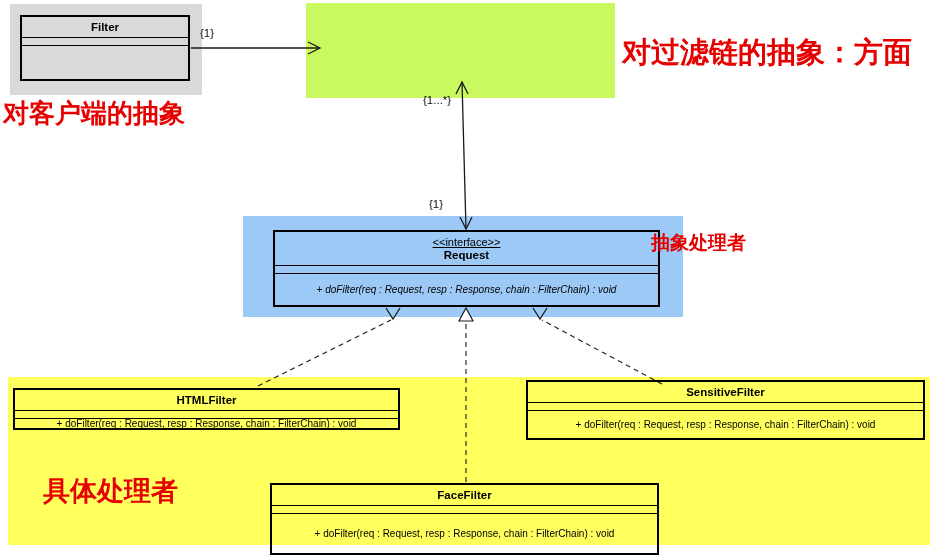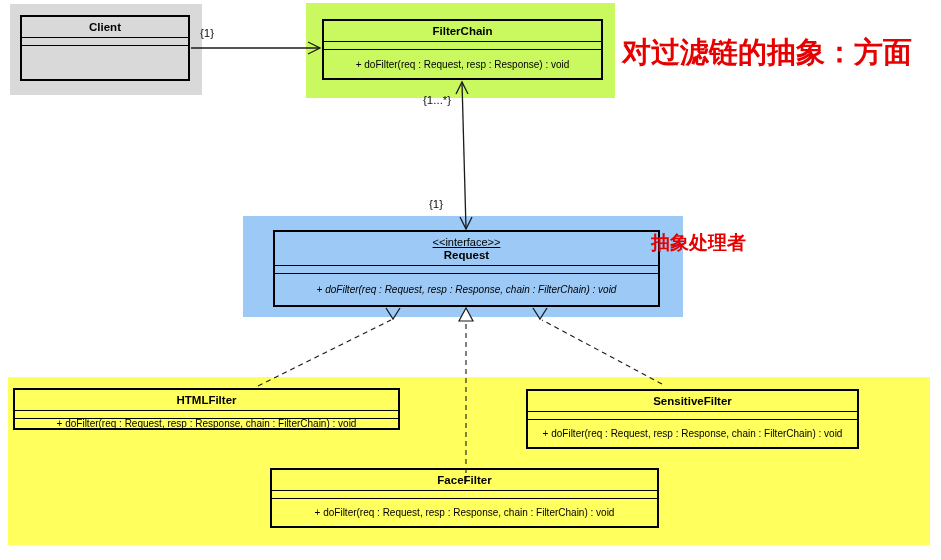--- a/index.html
+++ b/index.html
@@ -74,68 +74,63 @@
       <line class="connector dashed" x1="466" y1="482" x2="466" y2="322"></line>
       <polygon class="tri-head" points="466,308 459,321 473,321"></polygon>
     </g>
     <g>
       <line class="connector dashed" x1="662" y1="384" x2="542" y2="320"></line>
       <polyline class="arrowhead" points="533,308 540,319 547,308"></polyline>
     </g>
   </svg>
 
   <div class="uml-class" style="left:20px;top:15px;width:170px;height:66px">
-    <div class="uml-title">Client</div>
+    <div class="uml-title">Filter</div>
     <div class="uml-attrs"></div>
     <div class="uml-ops"></div>
   </div>
 
-  <div class="uml-class" style="left:322px;top:19px;width:281px;height:61px">
-    <div class="uml-title">FilterChain</div>
-    <div class="uml-attrs"></div>
-    <div class="uml-ops">
-      <span>+ doFilter(req : Request, resp : Response) : void</span>
-    </div>
-  </div>
 
   <div class="uml-class" style="left:273px;top:230px;width:387px;height:77px">
     <div class="uml-title">
       <span class="stereotype">&lt;&lt;interface&gt;&gt;</span>
       <span>Request</span>
     </div>
     <div class="uml-attrs"></div>
     <div class="uml-ops italic">
       <span>+ doFilter(req : Request, resp : Response, chain : FilterChain) : void</span>
     </div>
   </div>
 
   <div class="uml-class" style="left:13px;top:388px;width:387px;height:42px">
     <div class="uml-title">HTMLFilter</div>
     <div class="uml-attrs"></div>
     <div class="uml-ops">
       <span>+ doFilter(req : Request, resp : Response, chain : FilterChain) : void</span>
     </div>
   </div>
 
-  <div class="uml-class" style="left:526px;top:389px;width:333px;height:60px">
+  <div class="uml-class" style="left:526px;top:380px;width:399px;height:60px">
     <div class="uml-title">SensitiveFilter</div>
     <div class="uml-attrs"></div>
     <div class="uml-ops">
       <span>+ doFilter(req : Request, resp : Response, chain : FilterChain) : void</span>
     </div>
   </div>
 
-  <div class="uml-class" style="left:270px;top:468px;width:389px;height:60px">
+  <div class="uml-class" style="left:270px;top:483px;width:389px;height:72px">
     <div class="uml-title">FaceFilter</div>
     <div class="uml-attrs"></div>
     <div class="uml-ops">
       <span>+ doFilter(req : Request, resp : Response, chain : FilterChain) : void</span>
     </div>
   </div>
 
   <div class="mult-label" style="left:200px;top:27px">{1}</div>
   <div class="mult-label" style="left:423px;top:94px">{1...*}</div>
   <div class="mult-label" style="left:429px;top:198px">{1}</div>
 
+  <div class="annotation" style="left:3px;top:99px;font-size:26px">对客户端的抽象</div>
   <div class="annotation" style="left:622px;top:37px;font-size:29px">对过滤链的抽象：方面</div>
   <div class="annotation" style="left:651px;top:232px;font-size:19px">抽象处理者</div>
+  <div class="annotation" style="left:43px;top:476px;font-size:27px">具体处理者</div>
 
 </div>
 
 </body></html>

